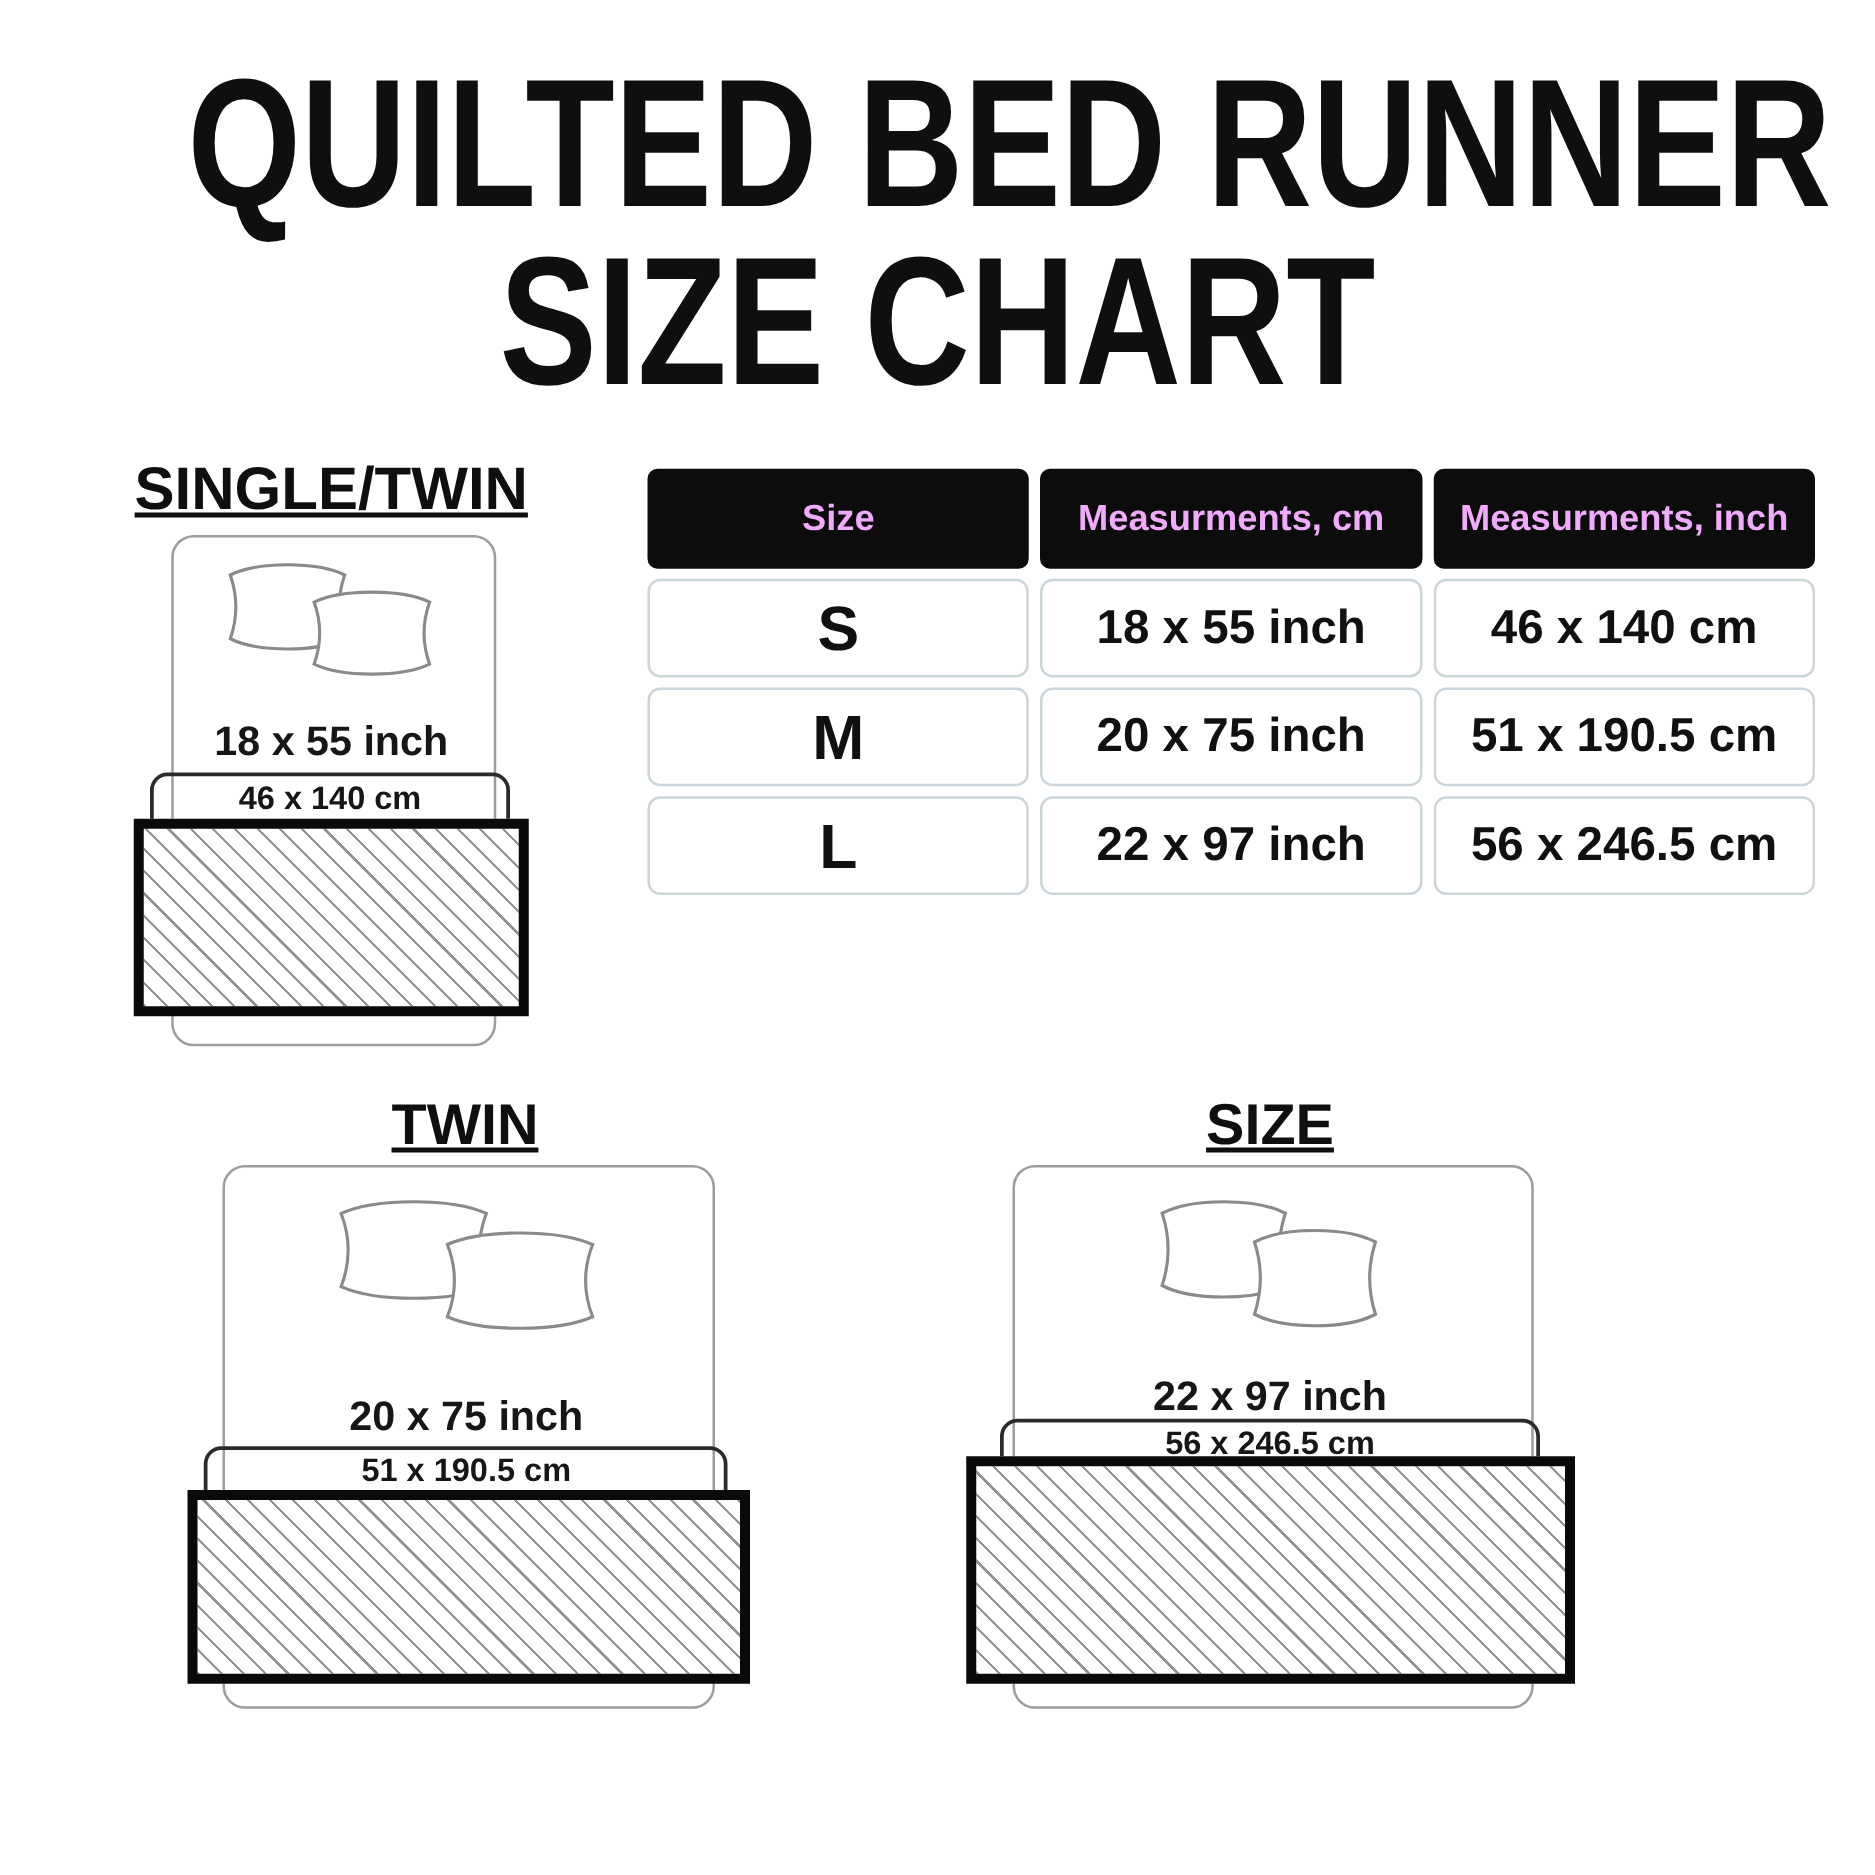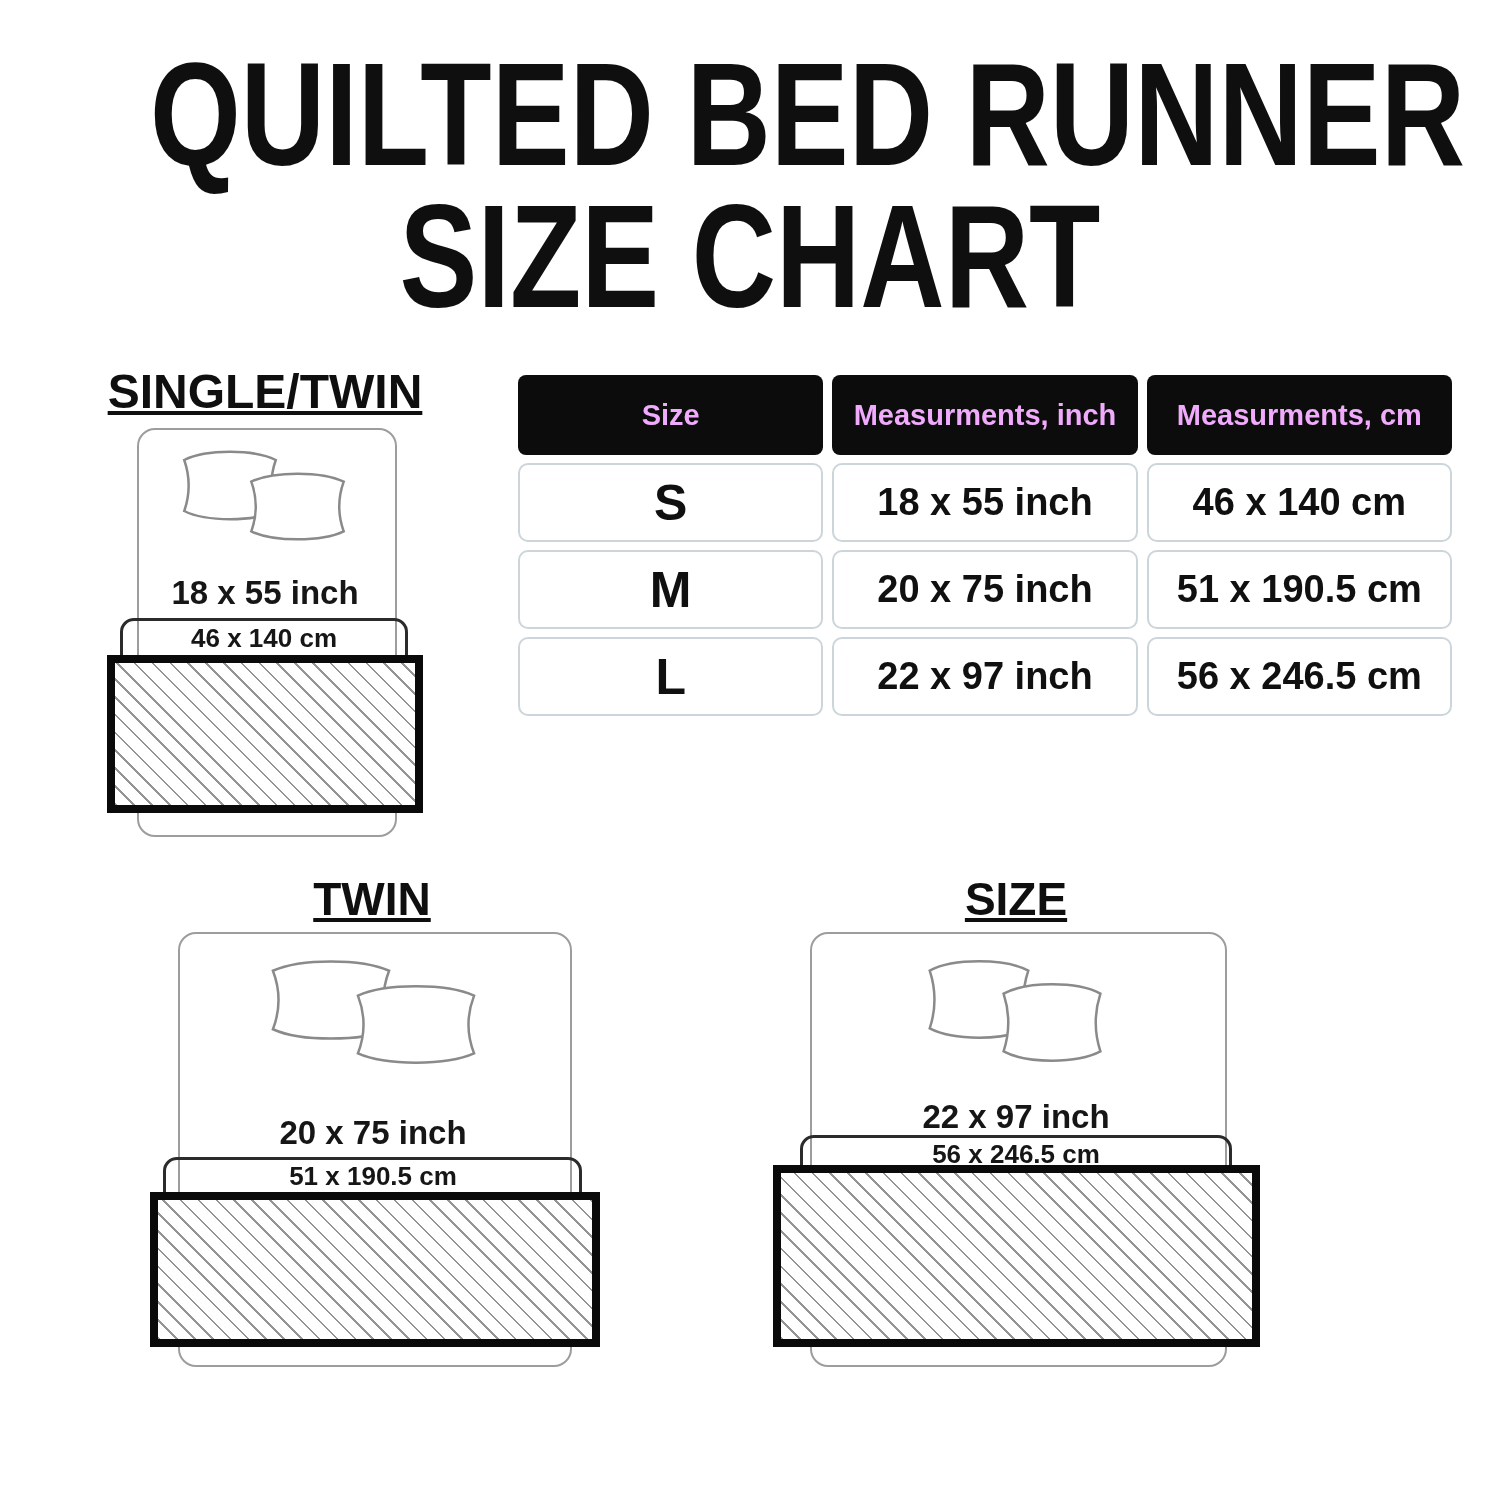--- a/index.html
+++ b/index.html
@@ -52,22 +52,22 @@
 <body>
 
 <div class="canvas">
 
   <div class="title t1">QUILTED BED RUNNER</div>
   <div class="title t2">SIZE CHART</div>
 
   <div class="table">
     <div class="trow">
       <div class="hcell">Size</div>
+      <div class="hcell">Measurments, cm</div>
       <div class="hcell">Measurments, inch</div>
-      <div class="hcell">Measurments, cm</div>
     </div>
     <div class="trow">
       <div class="cell size">S</div>
       <div class="cell">18 x 55 inch</div>
       <div class="cell">46 x 140 cm</div>
     </div>
     <div class="trow">
       <div class="cell size">M</div>
       <div class="cell">20 x 75 inch</div>
       <div class="cell">51 x 190.5 cm</div>

